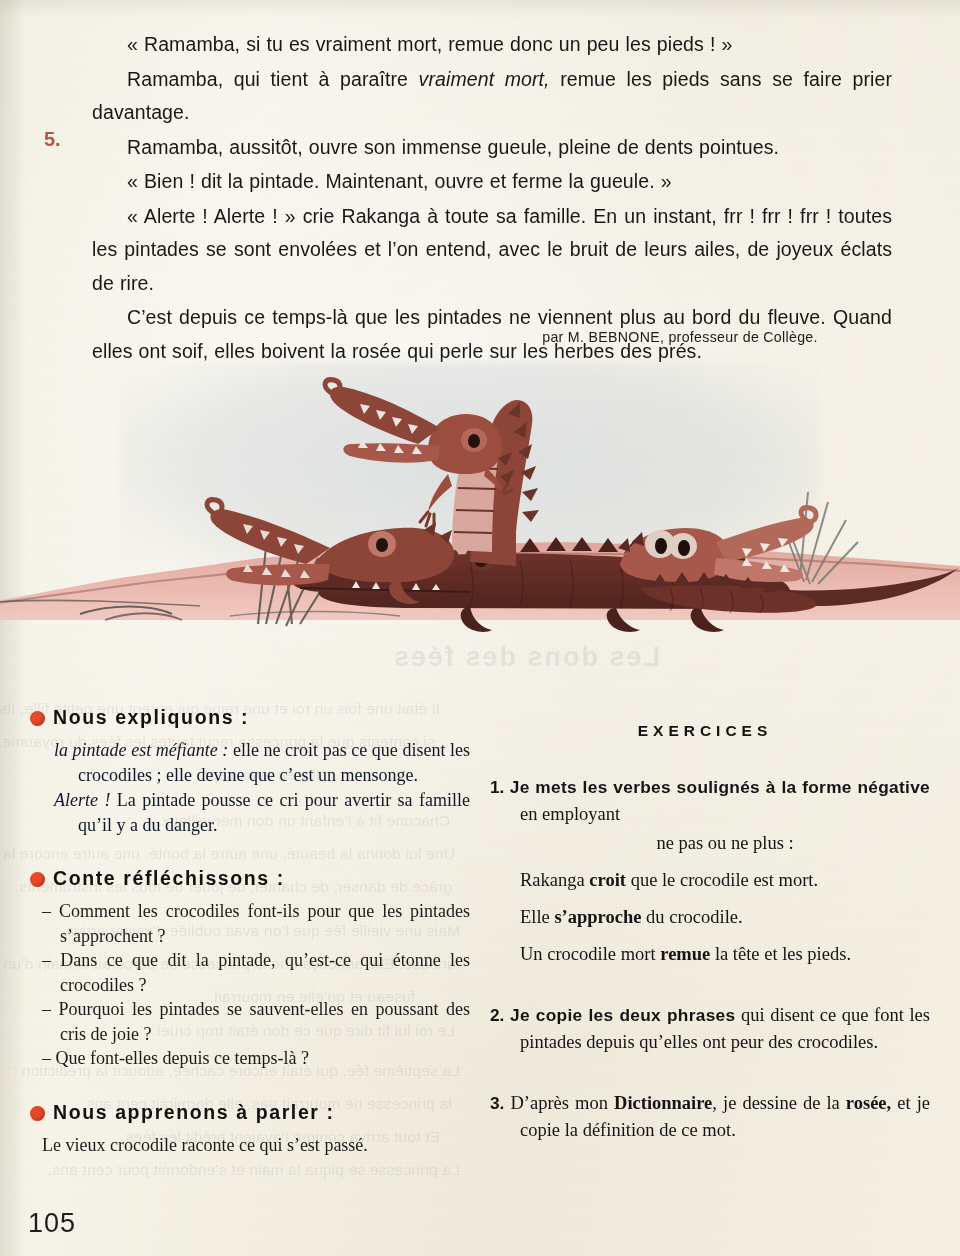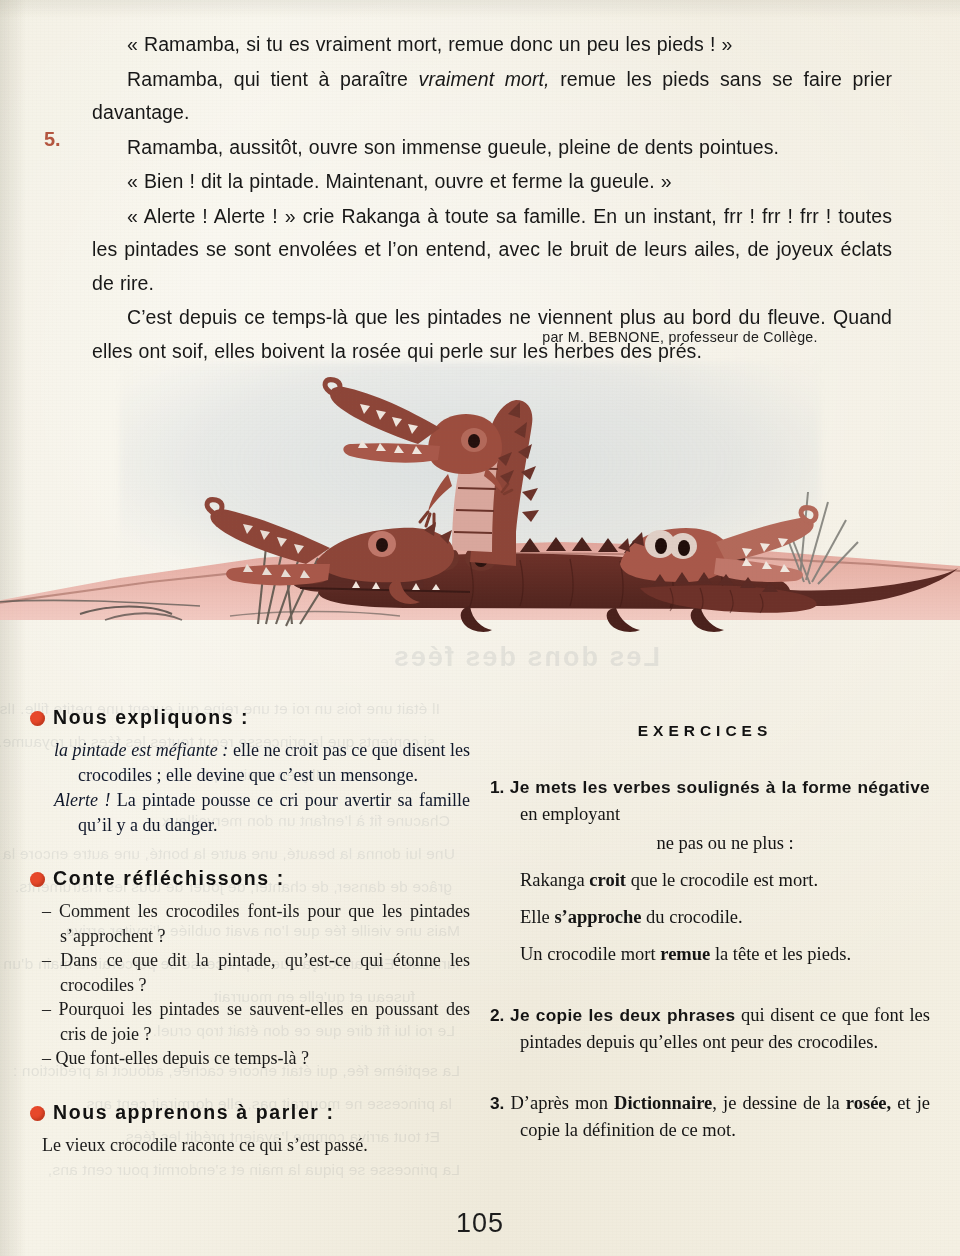--- a/index.html
+++ b/index.html
@@ -262,25 +262,26 @@
     font-family: "Liberation Serif", serif;
     font-size: 18.5px;
     line-height: 27px;
   }
   .ex-sentences b { font-weight: bold; }
 
   .page-number {
     position: absolute;
     left: 0; right: 0;
     top: 1208px;
-    text-align: center;
+    text-align: left;
     font-family: "Liberation Sans", sans-serif;
     font-size: 27px;
     color: #1c1c1c;
     letter-spacing: 1px;
+    padding-left: 28px;
   }
 </style>
 </head>
 <body>
 
 <div class="page"></div>
 
 <div class="ghost-layer">
   <div class="ghost-title">Les dons des fées</div>
   <div class="ghost-line" style="left:520px; top:700px;">Il était une fois un roi et une reine qui eurent une petite fille. Ils furent</div>

